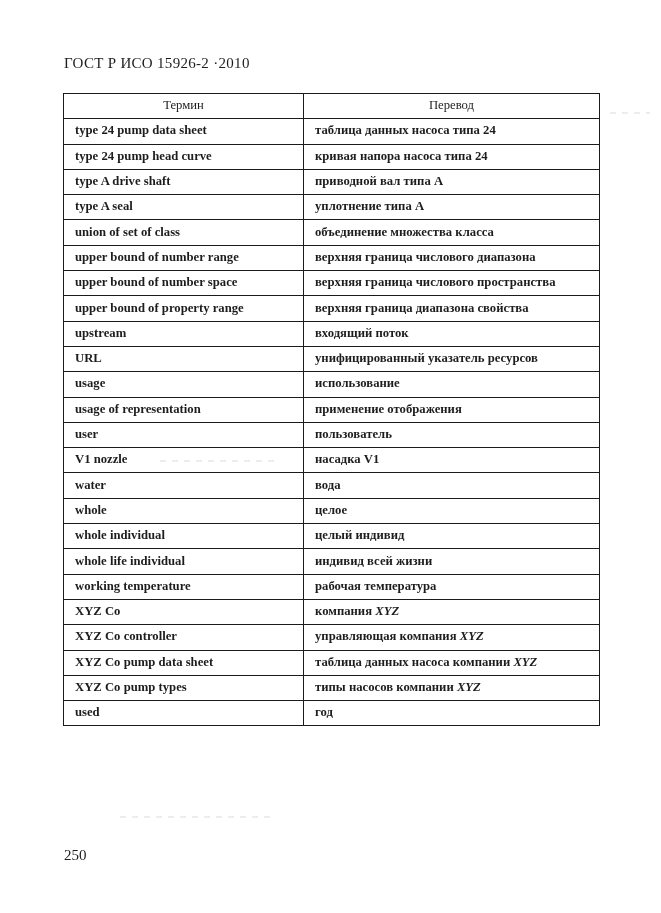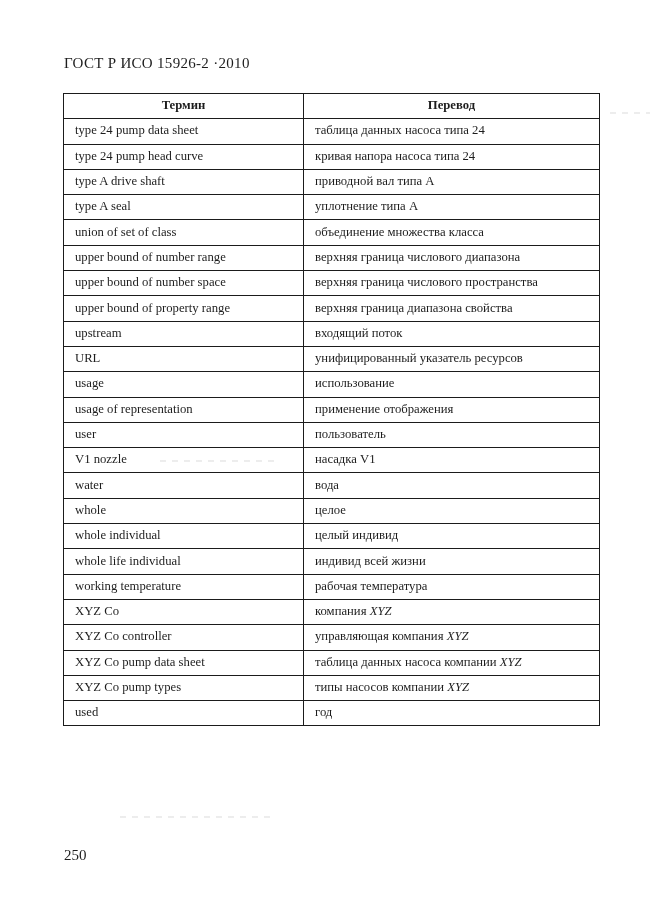--- a/index.html
+++ b/index.html
@@ -33,26 +33,26 @@
   table.glossary th, table.glossary td {
     border: 1px solid #1b1b1b;
     height: 25.3px;
     vertical-align: middle;
     font-size: 12.7px;
     line-height: 1.1;
     overflow: hidden;
     white-space: nowrap;
   }
   table.glossary th {
-    font-weight: bold;
+    font-weight: normal;
     text-align: center;
     padding: 0;
   }
   table.glossary td {
-    font-weight: normal;
+    font-weight: bold;
     text-align: left;
     padding: 0 4px 0 11px;
   }
   table.glossary td i { font-style: italic; }
   .page-number {
     position: absolute;
     left: 64px;
     top: 847px;
     font-size: 15px;
   }

